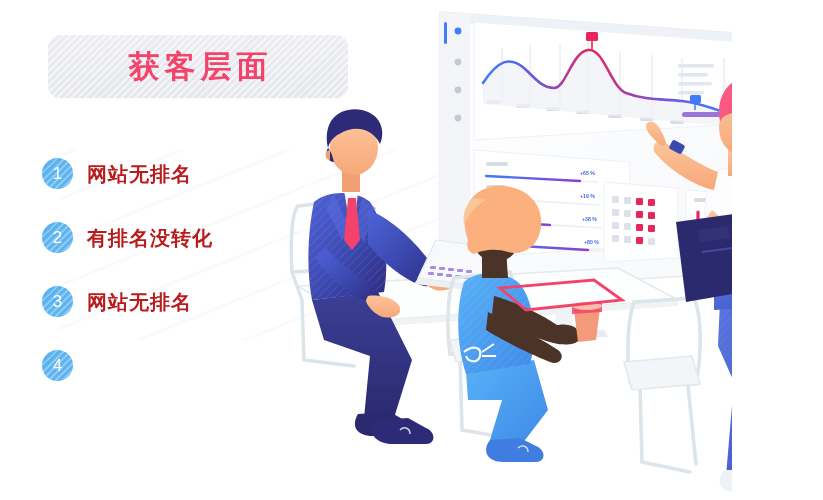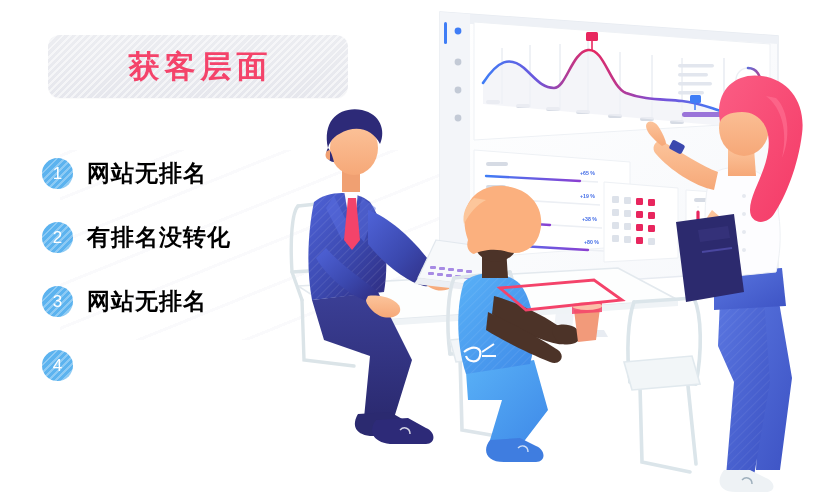--- a/index.html
+++ b/index.html
@@ -1,20 +1,20 @@
 <!DOCTYPE html>
 <html><head>
 <meta charset="utf-8">
 <style>
   html,body{margin:0;padding:0;}
   body{
     width:823px;height:500px;overflow:hidden;background:#ffffff;
     font-family:"Liberation Sans","DejaVu Sans",sans-serif;
   }
-  #stage{position:relative;width:823px;height:500px;background:#fff;overflow:hidden;}
+  #stage{position:relative;width:732px;height:500px;background:#fff;overflow:hidden;}
 
   
   #title-box{
     position:absolute;left:48px;top:35px;width:300px;height:63px;
     border-radius:12px;
     background:
       repeating-linear-gradient(135deg, rgba(255,255,255,.55) 0 2px, rgba(0,0,0,0) 2px 5px),
       linear-gradient(180deg,#ecedf1 0%,#e6e7ed 100%);
     display:flex;align-items:center;justify-content:center;
     box-shadow:0 1px 0 rgba(0,0,0,.02);
@@ -29,21 +29,21 @@
   .bullet-badge{
     width:31px;height:31px;flex:0 0 31px;border-radius:50%;
     background:
       repeating-linear-gradient(135deg, rgba(255,255,255,.30) 0 2px, rgba(0,0,0,0) 2px 5px),
       #5cb3ef;
     color:#ffffff;font-size:17px;font-weight:400;
     display:flex;align-items:center;justify-content:center;
     line-height:1;box-sizing:border-box;
   }
   .bullet-label{
-    margin-left:14px;color:#000000;font-size:23px;font-weight:700;
+    margin-left:14px;color:#b91c1c;font-size:20px;font-weight:700;
     letter-spacing:1px;white-space:nowrap;line-height:1;
   }
 
   
   #illustration{position:absolute;left:258px;top:0;width:565px;height:500px;}
   #illustration svg{display:block;width:565px;height:500px;}
 
   
   #watermark{
     position:absolute;left:60px;top:150px;width:440px;height:190px;

